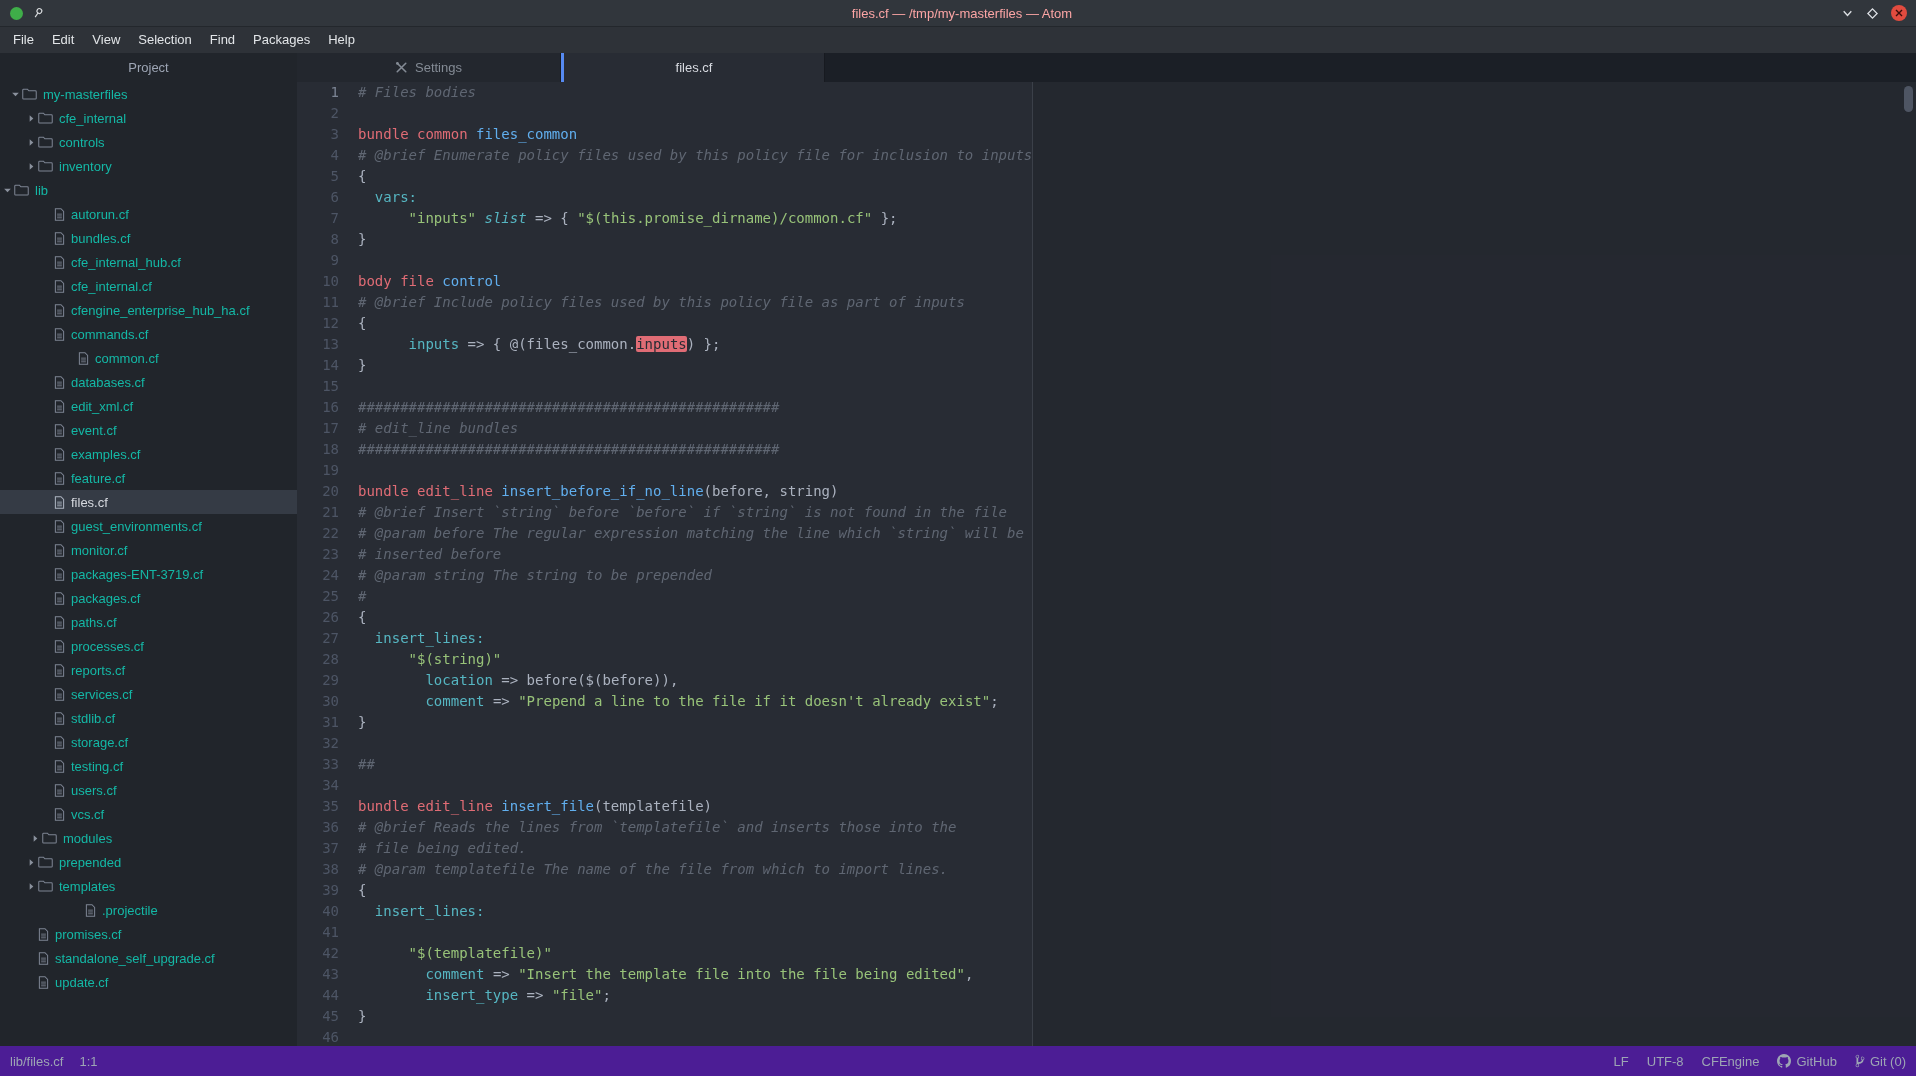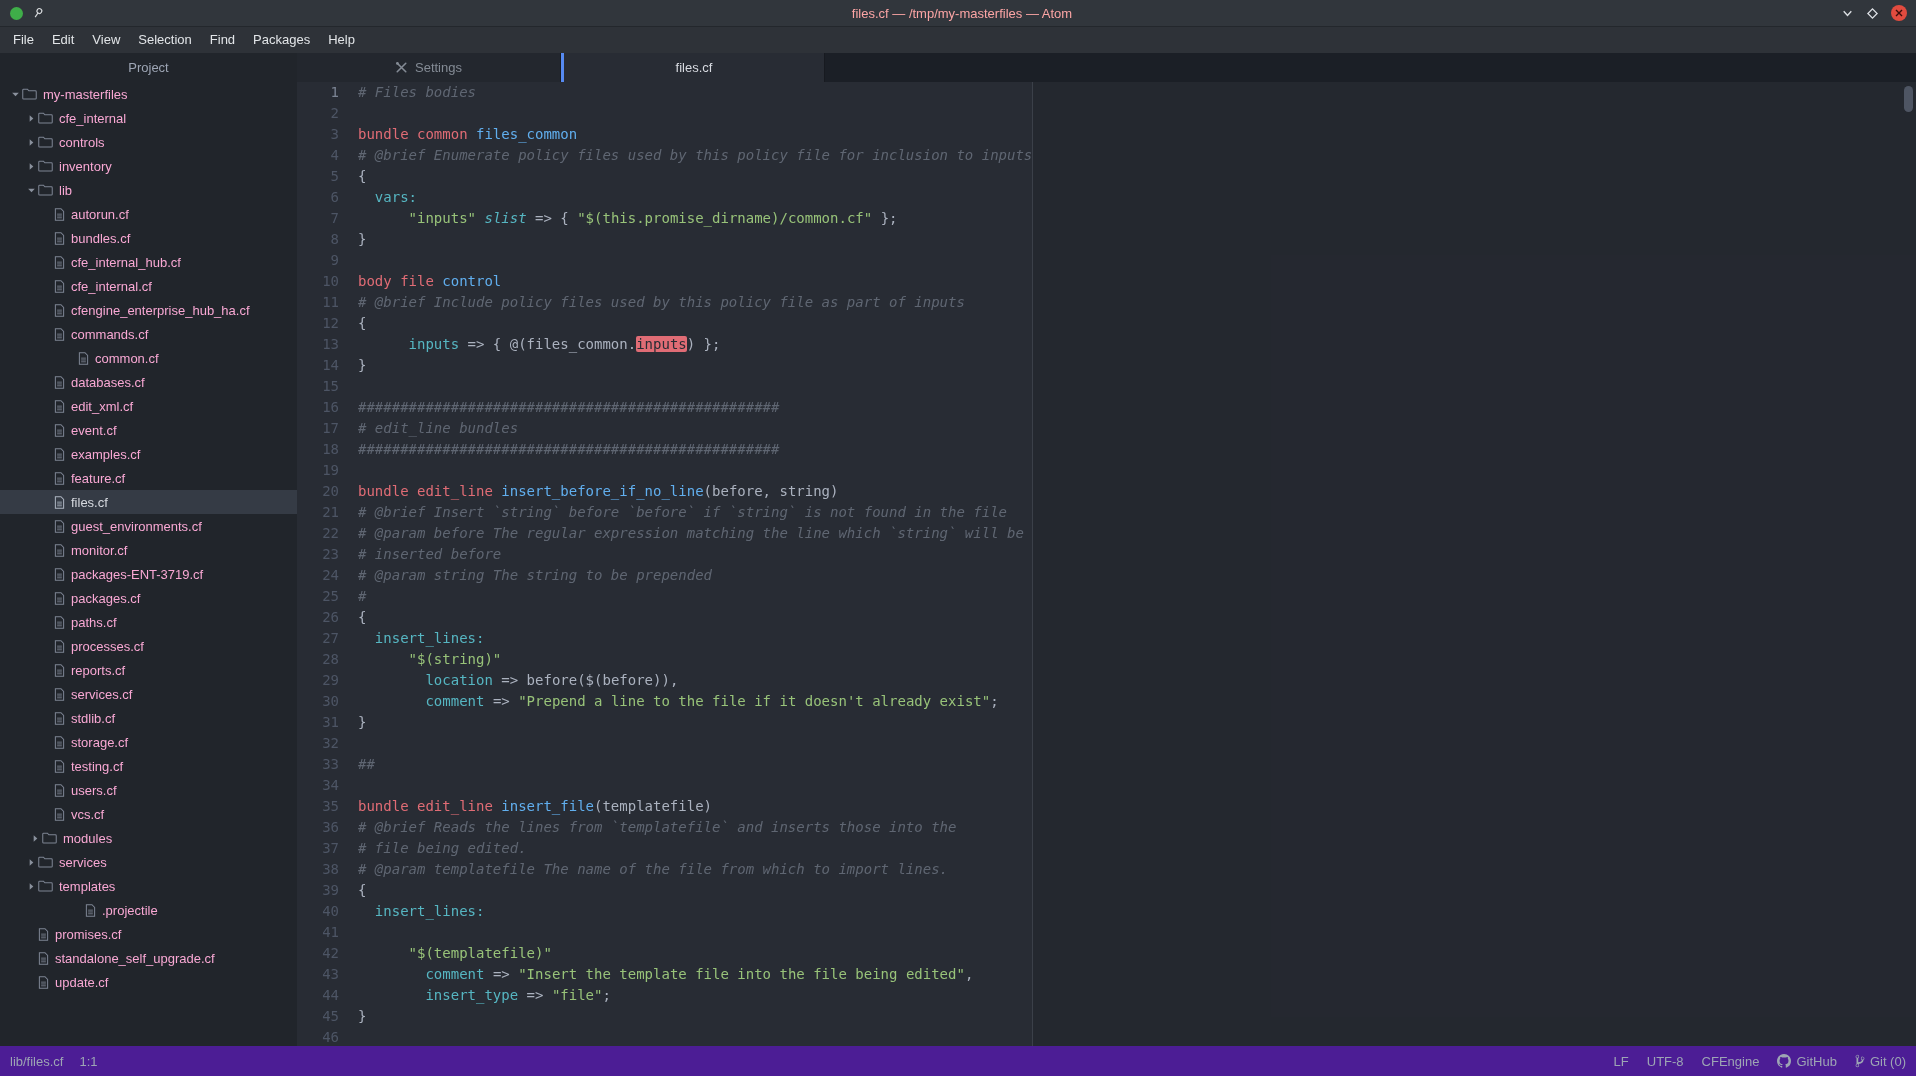--- a/index.html
+++ b/index.html
@@ -22,21 +22,21 @@
   .menubar { flex:0 0 26px; background:#2e3238; display:flex; align-items:center; padding-left:4px; color:#e2e5e8; }
   .menu-item { padding:0 9px; line-height:26px; cursor:pointer; }
 
   
   .main { flex:1 1 auto; display:flex; min-height:0; }
 
   
   .sidebar { flex:0 0 297px; width:297px; background:#21252b; display:flex; flex-direction:column; overflow:hidden; }
   .project-header { flex:0 0 29px; line-height:29px; text-align:center; color:#9da5b4; font-size:13px; }
   .tree { flex:1 1 auto; overflow:hidden; }
-  .tree-row { height:24px; display:flex; align-items:center; white-space:nowrap; cursor:pointer; color:#f9a8d4; }
+  .tree-row { height:24px; display:flex; align-items:center; white-space:nowrap; cursor:pointer; color:#14b8a6; }
   .tree-row.selected { background:#353b45; color:#d7dae0; }
   .chev { flex:0 0 14px; width:14px; display:inline-flex; justify-content:center; color:#8a919d; }
   .ticon { display:inline-flex; margin-right:6px; color:#7e8594; }
   .tree-row.selected .ticon { color:#aeb6c2; }
   .tlabel { font-size:13px; }
 
   
   .editor-pane { flex:1 1 auto; display:flex; flex-direction:column; min-width:0; }
   .tabbar { flex:0 0 29px; background:#1b1f26; display:flex; }
   .tab { width:264px; display:flex; align-items:center; justify-content:center; gap:7px; font-size:13px; color:#848b95; background:#23272e; border-right:1px solid #171a20; cursor:pointer; }
@@ -168,21 +168,21 @@
                 <path d="M3 1.3 L7 5 L3 8.7 Z" fill="currentColor"></path>
               </svg>
             </span>
             <span class="ticon">
               <svg width="15" height="12" viewBox="0 0 16 13">
                 <path d="M0.7 2.2 Q0.7 1.3 1.6 1.3 H5.8 L7.3 3.1 H14.4 Q15.3 3.1 15.3 4 V11 Q15.3 11.9 14.4 11.9 H1.6 Q0.7 11.9 0.7 11 Z" fill="none" stroke="currentColor" stroke-width="1.1"></path>
               </svg>
             </span>
             <span class="tlabel">inventory</span>
           </div>
-          <div class="tree-row" style="padding-left: 24px; text-align: center;">
+          <div class="tree-row" style=" text-align: center;">
             <span class="chev">
               <svg width="9" height="9" viewBox="0 0 10 10">
                 <path d="M1.3 3 L5 7 L8.7 3 Z" fill="currentColor"></path>
               </svg>
             </span>
             <span class="ticon">
               <svg width="15" height="12" viewBox="0 0 16 13">
                 <path d="M0.7 2.2 Q0.7 1.3 1.6 1.3 H5.8 L7.3 3.1 H14.4 Q15.3 3.1 15.3 4 V11 Q15.3 11.9 14.4 11.9 H1.6 Q0.7 11.9 0.7 11 Z" fill="none" stroke="currentColor" stroke-width="1.1"></path>
               </svg>
             </span>
@@ -465,21 +465,21 @@
             <span class="chev">
               <svg width="9" height="9" viewBox="0 0 10 10">
                 <path d="M3 1.3 L7 5 L3 8.7 Z" fill="currentColor"></path>
               </svg>
             </span>
             <span class="ticon">
               <svg width="15" height="12" viewBox="0 0 16 13">
                 <path d="M0.7 2.2 Q0.7 1.3 1.6 1.3 H5.8 L7.3 3.1 H14.4 Q15.3 3.1 15.3 4 V11 Q15.3 11.9 14.4 11.9 H1.6 Q0.7 11.9 0.7 11 Z" fill="none" stroke="currentColor" stroke-width="1.1"></path>
               </svg>
             </span>
-            <span class="tlabel">services</span>
+            <span class="tlabel">prepended</span>
           </div>
           <div class="tree-row" style="padding-left: 24px;">
             <span class="chev">
               <svg width="9" height="9" viewBox="0 0 10 10">
                 <path d="M3 1.3 L7 5 L3 8.7 Z" fill="currentColor"></path>
               </svg>
             </span>
             <span class="ticon">
               <svg width="15" height="12" viewBox="0 0 16 13">
                 <path d="M0.7 2.2 Q0.7 1.3 1.6 1.3 H5.8 L7.3 3.1 H14.4 Q15.3 3.1 15.3 4 V11 Q15.3 11.9 14.4 11.9 H1.6 Q0.7 11.9 0.7 11 Z" fill="none" stroke="currentColor" stroke-width="1.1"></path>

